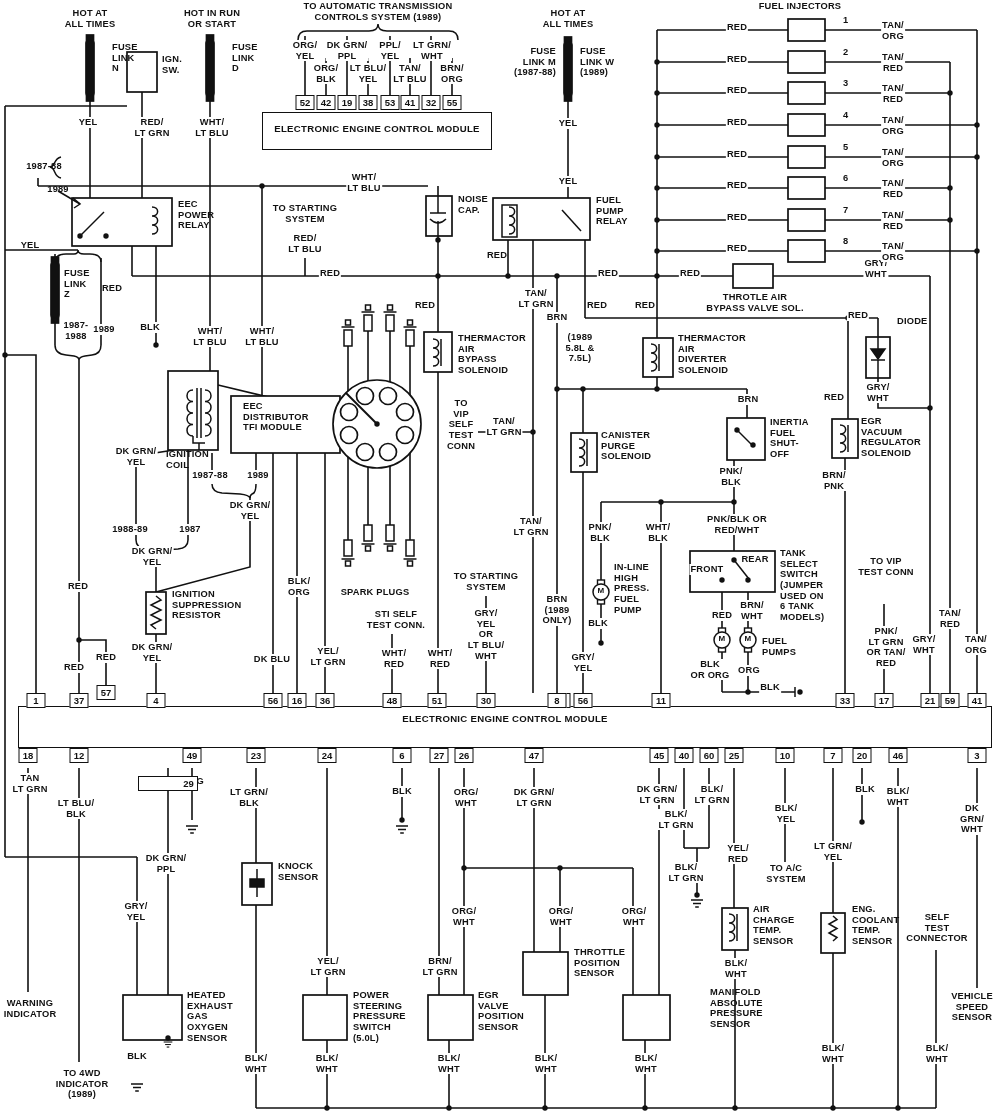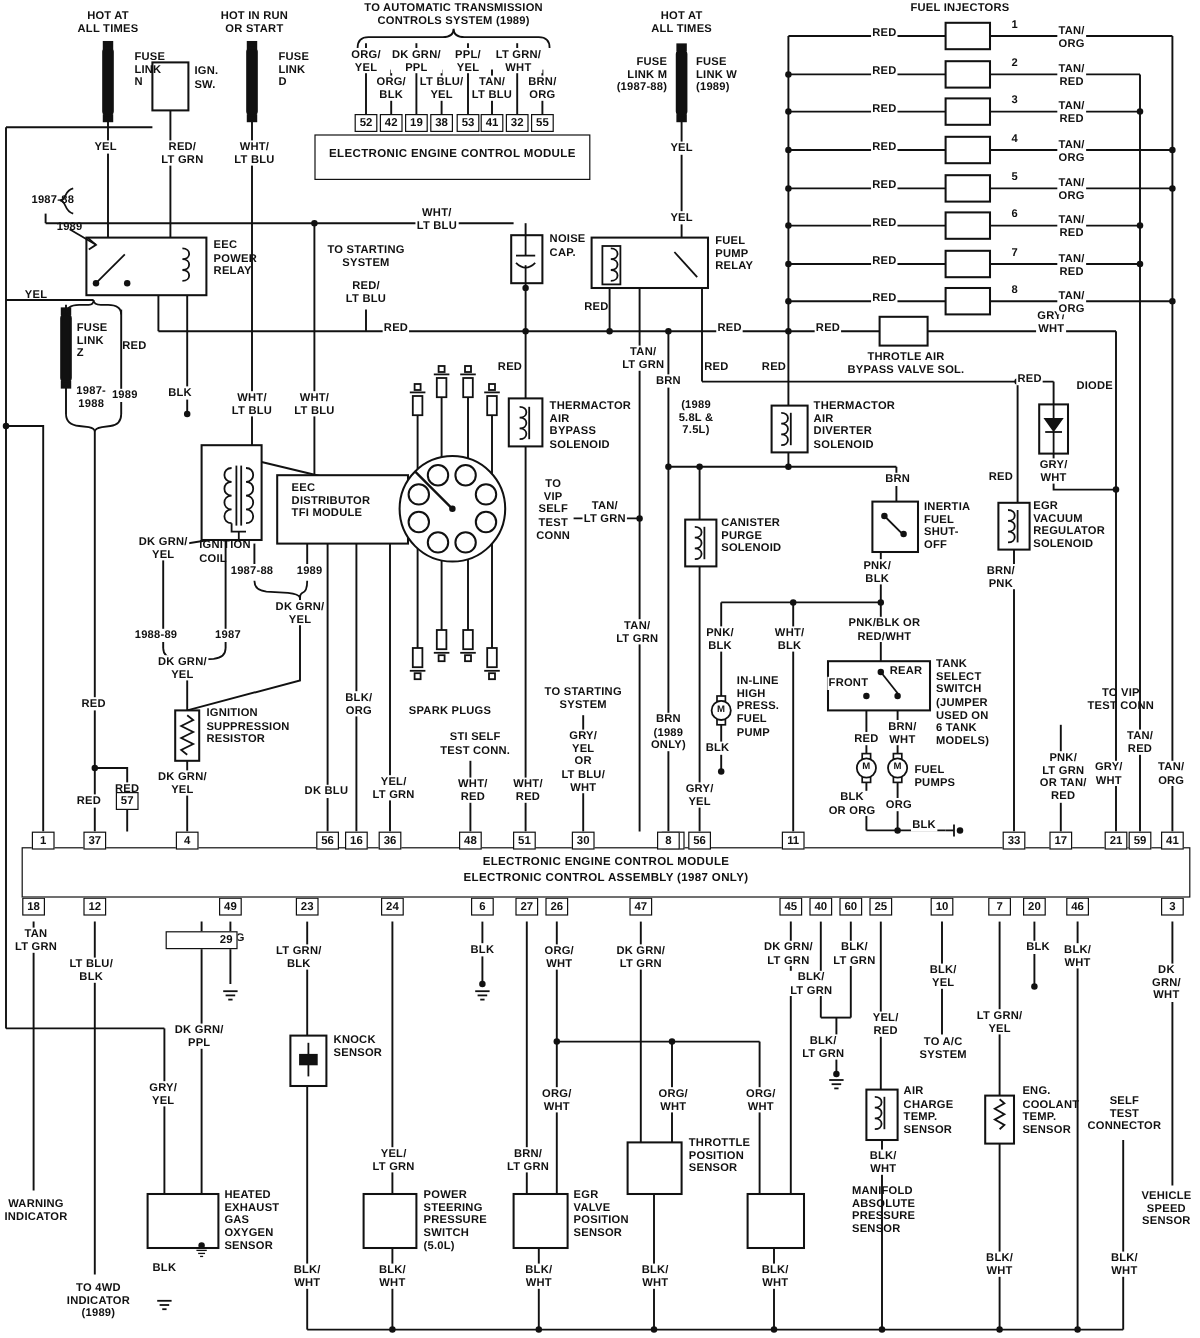--- a/index.html
+++ b/index.html
@@ -366,21 +366,20 @@
         <use href="#gnd" transform="translate(168,1042) scale(0.72)"></use>
       </g>
   </svg>
 
   <div class="module" id="transbox" style="left:262px;top:112px;width:228px;height:36px;">
     <div class="mtext" style="top:10px;">ELECTRONIC ENGINE CONTROL MODULE</div>
   </div>
 
   <div class="module" id="ecmbar" style="left:18px;top:706px;width:972px;height:40px;">
     <div class="mtext" style="top:6px;">ELECTRONIC ENGINE CONTROL MODULE</div>
-    <div class="mtext" style="top:19px;">ELECTRONIC CONTROL ASSEMBLY (1987 ONLY)</div>
   </div>
 
   <div id="labels">
       <div class="lbl" style="left: 90px; top: 8px;">HOT AT
 ALL TIMES</div>
       <div class="lbl l" style="left: 112px; top: 42px;">FUSE
 LINK
 N</div>
       <div class="lbl l" style="left: 162px; top: 54px;">IGN.
 SW.</div>
@@ -577,21 +576,21 @@
       <div class="lbl bg" style="left: 152px; top: 546px;">DK GRN/
 YEL</div>
       <div class="lbl bg" style="left: 78px; top: 581px;">RED</div>
       <div class="lbl l" style="left: 172px; top: 589px;">IGNITION
 SUPPRESSION
 RESISTOR</div>
       <div class="lbl bg" style="left: 152px; top: 642px;">DK GRN/
 YEL</div>
       <div class="lbl bg" style="left: 74px; top: 662px;">RED</div>
       <div class="lbl bg" style="left: 106px; top: 652px;">RED</div>
-      <div class="lbl" style="left: 886px; top: 572px; margin-left: 48px;">TO VIP
+      <div class="lbl" style="left: 886px; top: 556px;">TO VIP
 TEST CONN</div>
       <div class="lbl bg" style="left: 886px; top: 626px;">PNK/
 LT GRN
 OR TAN/
 RED</div>
       <div class="lbl bg" style="left: 924px; top: 634px;">GRY/
 WHT</div>
       <div class="lbl bg" style="left: 950px; top: 608px;">TAN/
 RED</div>
       <div class="lbl bg" style="left: 976px; top: 634px;">TAN/
@@ -741,21 +740,21 @@
 <div class="pin" style="left: 305px; top: 95px;">52</div>
     <div class="pin" style="left: 326px; top: 95px;">42</div>
     <div class="pin" style="left: 347px; top: 95px;">19</div>
     <div class="pin" style="left: 368px; top: 95px;">38</div>
     <div class="pin" style="left: 390px; top: 95px;">53</div>
     <div class="pin" style="left: 410px; top: 95px;">41</div>
     <div class="pin" style="left: 431px; top: 95px;">32</div>
     <div class="pin" style="left: 452px; top: 95px;">55</div>
     <div class="pin" style="left: 36px; top: 693px;">1</div>
     <div class="pin" style="left: 79px; top: 693px;">37</div>
-    <div class="pin" style="left: 106px; top: 660px;">57</div>
+    <div class="pin" style="left: 106px; top: 685px;">57</div>
     <div class="pin" style="left: 156px; top: 693px;">4</div>
     <div class="pin" style="left: 273px; top: 693px;">56</div>
     <div class="pin" style="left: 297px; top: 693px;">16</div>
     <div class="pin" style="left: 325px; top: 693px;">36</div>
     <div class="pin" style="left: 392px; top: 693px;">48</div>
     <div class="pin" style="left: 437px; top: 693px;">51</div>
     <div class="pin" style="left: 486px; top: 693px;">30</div>
     <div class="pin" style="left: 561px; top: 693px;">22</div>
     <div class="pin" style="left: 557px; top: 693px;">8</div>
     <div class="pin" style="left: 583px; top: 693px;">56</div>

